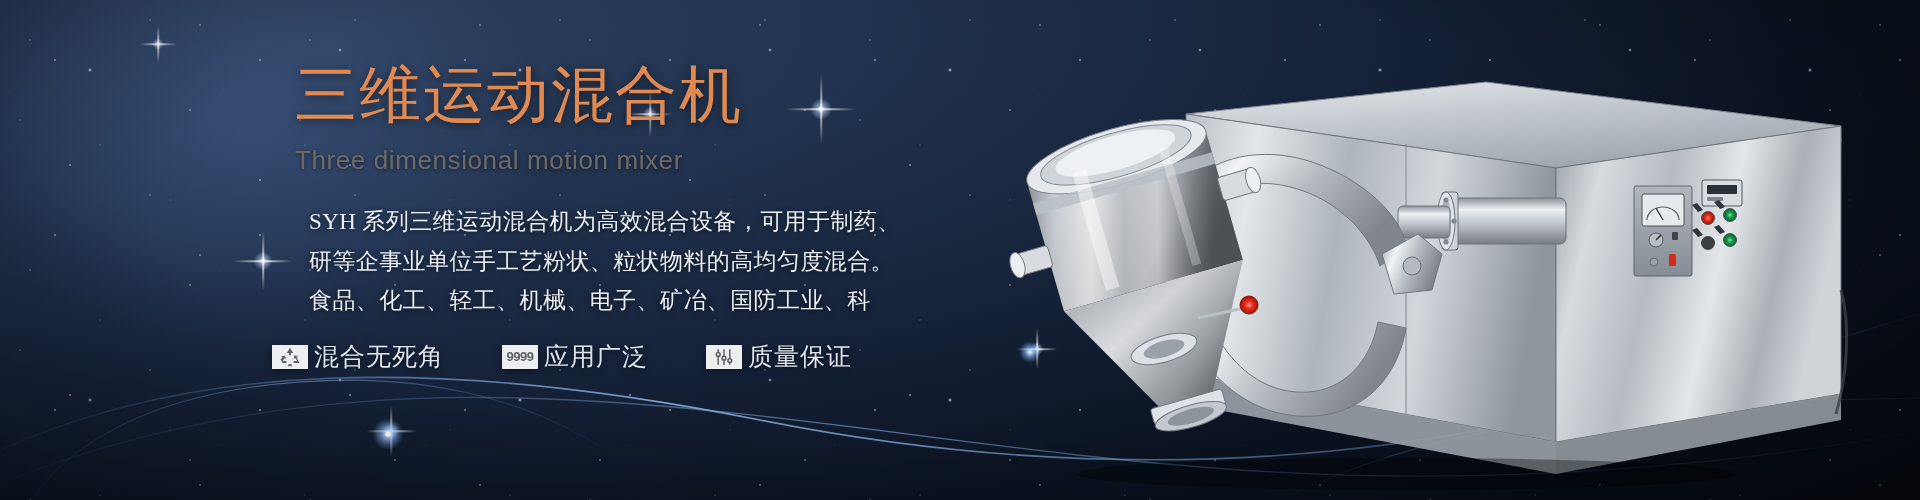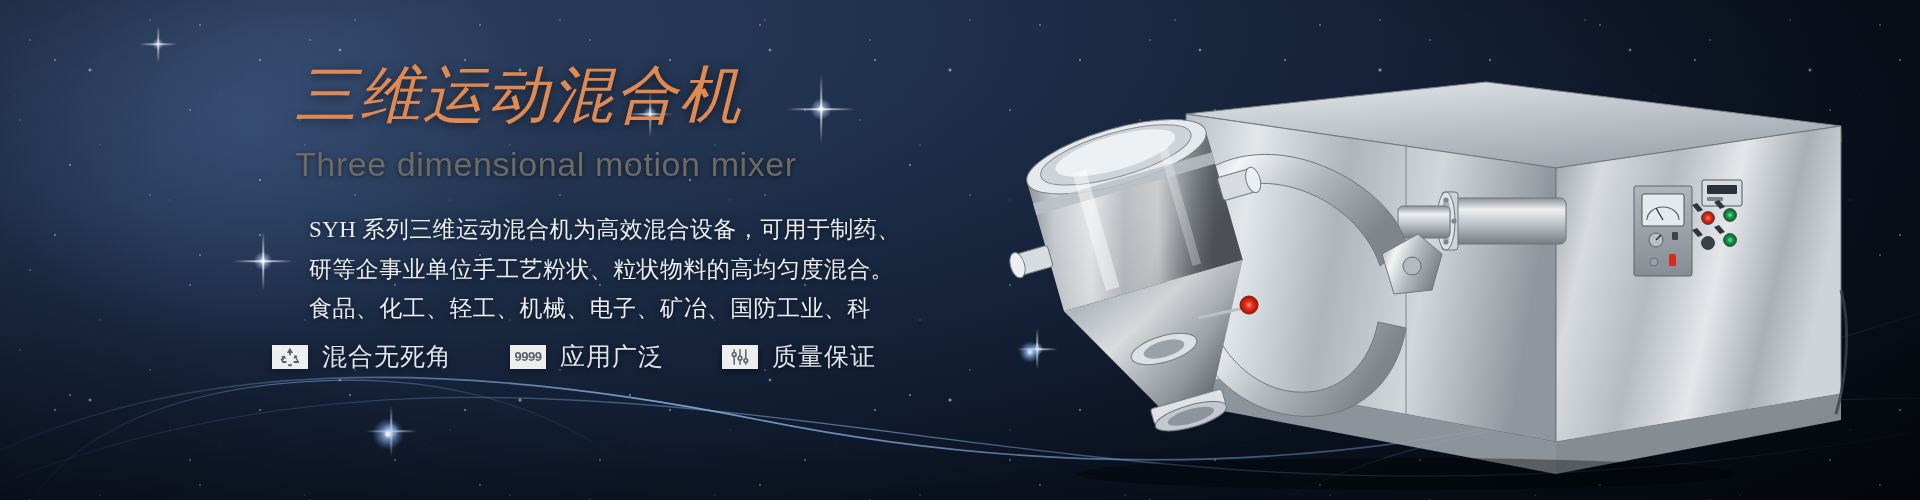--- a/index.html
+++ b/index.html
@@ -76,44 +76,43 @@
   
   .copy{ position:absolute; left:295px; top:62px; width:640px; z-index:6; }
 
   .headline{
     font-family:"Liberation Serif", serif;
     font-size:62px; line-height:1.08; font-weight:400;
     color:#e08a52;
     letter-spacing:2px;
     text-shadow:0 2px 10px rgba(0,0,0,.55);
     white-space:nowrap;
-    font-style:italic;
   }
   .subhead{
     margin-top:16px;
-    font-size:34px; font-weight:400; letter-spacing:.6px;
+    font-size:26px; font-weight:400; letter-spacing:.6px;
     color:#6d6a66;
     text-shadow:0 1px 4px rgba(0,0,0,.5);
     white-space:nowrap;
   }
   .body{
     margin-top:26px;
     font-family:"Liberation Serif", serif;
     font-size:23px; line-height:1.72; color:#e9edf4;
     text-shadow:0 1px 6px rgba(0,0,0,.7);
     letter-spacing:.4px;
   }
   .body p{ white-space:nowrap;margin-left:14px; }
 
   
   .features{
     position:absolute; left:272px; top:340px; z-index:6;
     display:flex; align-items:center; gap:58px;
   }
-  .feature{ display:flex; align-items:center; gap:14px; }
+  .feature{ display:flex; align-items:center; gap:6px; }
   .fic{
     width:36px; height:24px; border-radius:0;
     background:#eceef0;
     display:flex; align-items:center; justify-content:center;
     box-shadow:0 2px 7px rgba(0,0,0,.45);
     flex:0 0 auto;
   }
   .fic .num{
     font-size:13px; font-weight:700; color:#5c6066;
     font-family:"Liberation Sans", sans-serif; letter-spacing:-.5px;

